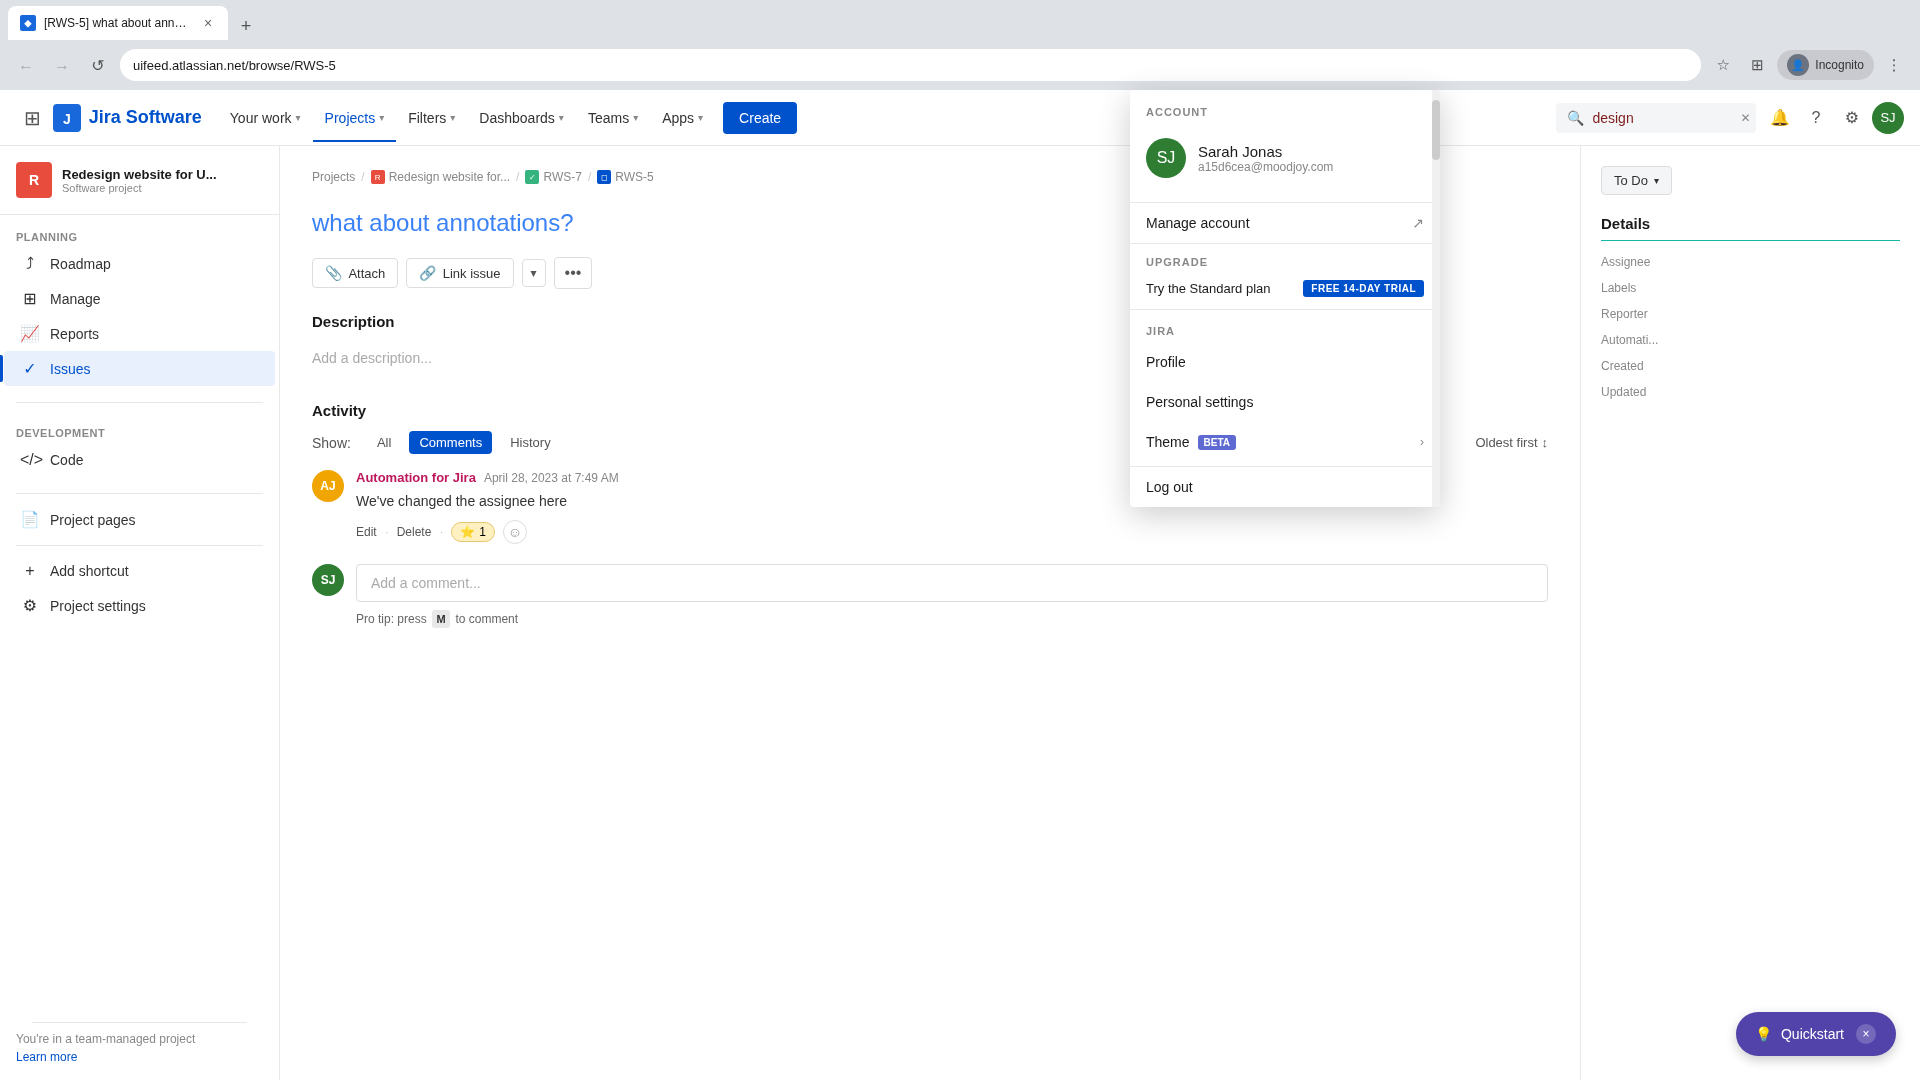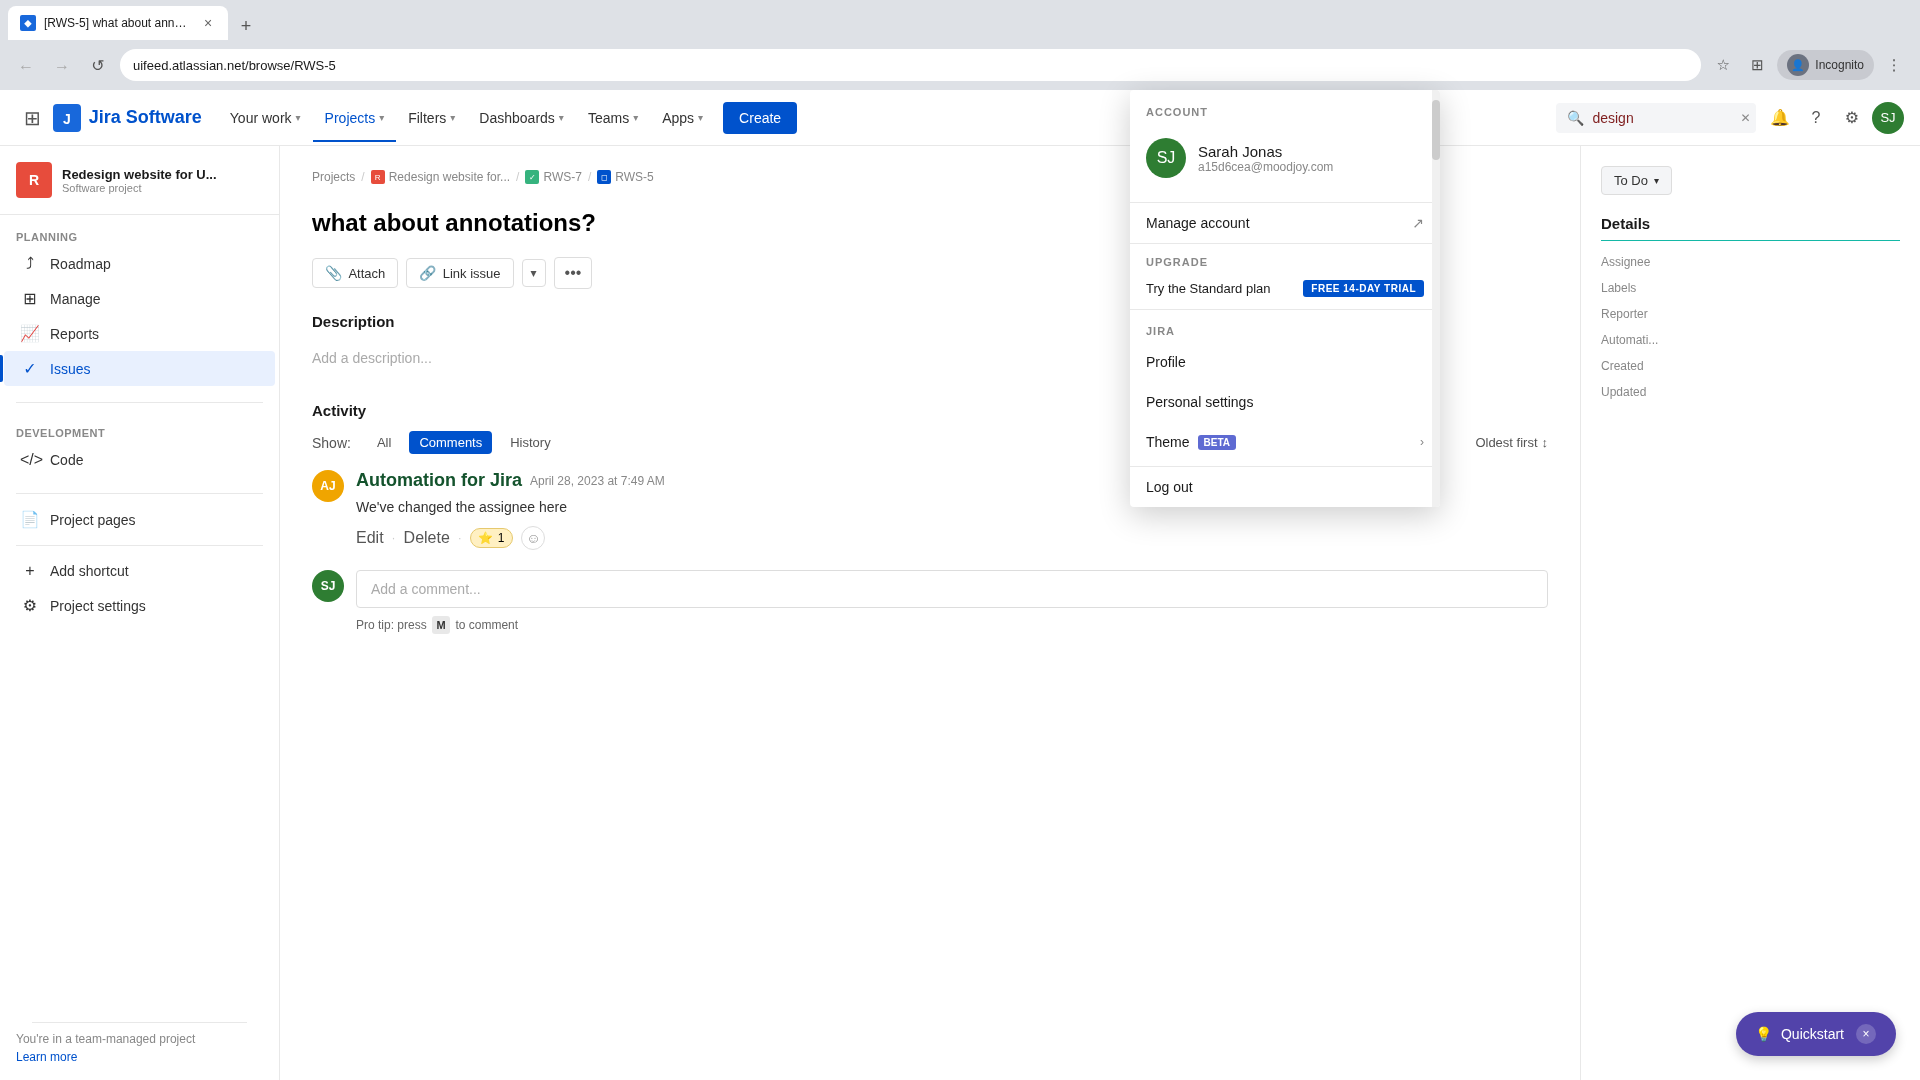--- a/index.html
+++ b/index.html
@@ -69,21 +69,21 @@
     
     .page-content { flex: 1; overflow-y: auto; padding: 24px 32px; background: #fff; }
     .breadcrumb { display: flex; align-items: center; gap: 6px; font-size: 12px; color: #888; margin-bottom: 16px; }
     .breadcrumb a { color: #888; text-decoration: none; cursor: pointer; }
     .breadcrumb-sep { color: #ccc; }
     .breadcrumb-item { display: flex; align-items: center; gap: 4px; }
     .breadcrumb-icon { width: 14px; height: 14px; border-radius: 2px; display: inline-flex; align-items: center; justify-content: center; font-size: 8px; }
     .bc-green { background: #36b37e; color: white; }
     .bc-blue { background: #0052cc; color: white; }
 
-    .issue-title { font-size: 24px; font-weight: 700; color: #000000; margin-bottom: 20px; margin-top: 25px; }
+    .issue-title { font-size: 24px; font-weight: 400; color: #3b82f6; margin-bottom: 20px; margin-top: 25px; }
     .issue-actions { display: flex; align-items: center; gap: 8px; margin-bottom: 24px; }
     .action-btn { display: flex; align-items: center; gap: 6px; padding: 6px 12px; border: 1px solid #ddd; border-radius: 4px; font-size: 13px; color: #333; cursor: pointer; background: #fff; }
     .action-btn-icon { font-size: 14px; }
     .more-btn { padding: 6px 10px; border: 1px solid #ddd; border-radius: 4px; font-size: 16px; color: #555; cursor: pointer; background: #fff; }
     .chevron-btn { padding: 6px 8px; border: 1px solid #ddd; border-radius: 4px; font-size: 12px; color: #555; cursor: pointer; background: #fff; }
 
     .section-title { font-size: 15px; font-weight: 600; color: #1a1a1a; margin-bottom: 12px; }
     .description-placeholder { color: #aaa; font-size: 14px; padding: 8px 0; cursor: pointer; }
 
     .activity-section { margin-top: 28px; }
@@ -91,25 +91,25 @@
     .activity-label { font-size: 14px; color: #555; margin-right: 8px; }
     .activity-tab { padding: 4px 10px; border-radius: 4px; font-size: 13px; color: #555; cursor: pointer; }
     .activity-tab.active { background: #0052cc; color: white; }
     .sort-btn { display: flex; align-items: center; gap: 4px; font-size: 13px; color: #555; cursor: pointer; margin-left: auto; }
 
     .comment-item { display: flex; gap: 12px; margin-bottom: 20px; }
     .comment-avatar { width: 32px; height: 32px; border-radius: 50%; background: #f0a500; display: flex; align-items: center; justify-content: center; color: white; font-size: 12px; font-weight: 600; flex-shrink: 0; }
     .comment-avatar.sj { background: #2E7D32; }
     .comment-body { flex: 1; }
     .comment-header { display: flex; align-items: center; gap: 8px; margin-bottom: 6px; }
-    .comment-author { font-weight: 600; font-size: 18px; color: #14532d; }
+    .comment-author { font-weight: 600; font-size: 13px; color: #be185d; }
     .comment-time { font-size: 12px; color: #888; }
     .comment-text { font-size: 14px; color: #333; line-height: 1.5; margin-bottom: 8px; }
     .comment-actions { display: flex; align-items: center; gap: 8px; }
-    .comment-action { font-size: 16px; color: #555; cursor: pointer; }
+    .comment-action { font-size: 12px; color: #555; cursor: pointer; }
     .comment-action-sep { color: #ccc; font-size: 12px; }
     .reaction-btn { display: flex; align-items: center; gap: 4px; background: #fff0c2; border: 1px solid #e6c96e; border-radius: 12px; padding: 2px 8px; font-size: 12px; cursor: pointer; }
     .add-reaction-btn { width: 24px; height: 24px; border-radius: 50%; border: 1px solid #ddd; display: flex; align-items: center; justify-content: center; font-size: 14px; cursor: pointer; color: #888; background: transparent; }
 
     .comment-input-row { display: flex; gap: 12px; align-items: flex-start; margin-top: 16px; }
     .comment-input { flex: 1; border: 1px solid #ddd; border-radius: 4px; padding: 10px 14px; font-size: 14px; color: #aaa; cursor: text; background: #fff; }
 
     .pro-tip { font-size: 12px; color: #666; margin-top: 8px; margin-left: 44px; }
     .pro-tip .key-badge { display: inline-flex; align-items: center; justify-content: center; width: 18px; height: 18px; background: #e8e8e8; border-radius: 3px; font-size: 11px; font-weight: 600; color: #333; margin: 0 2px; }
 

